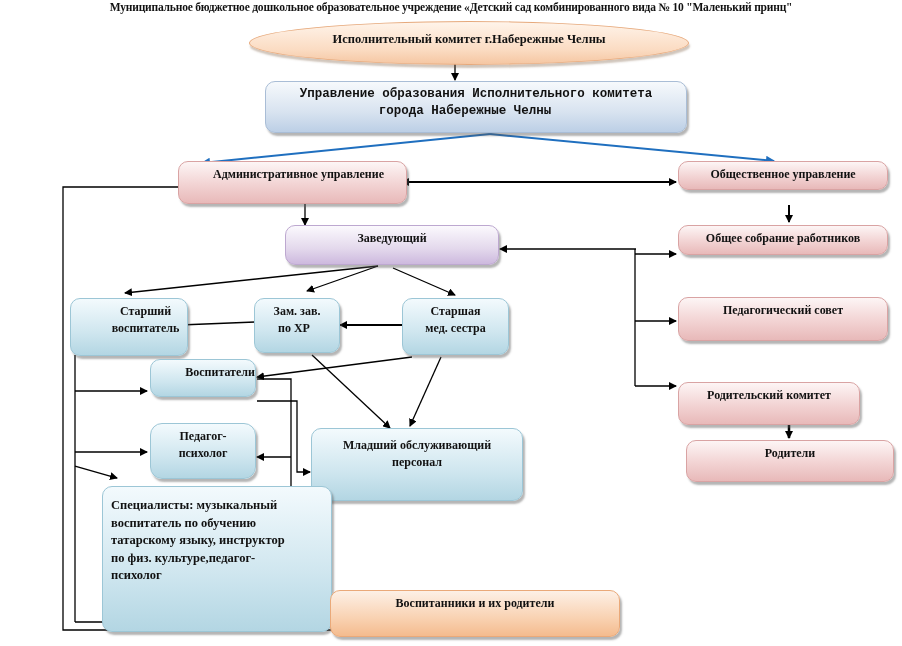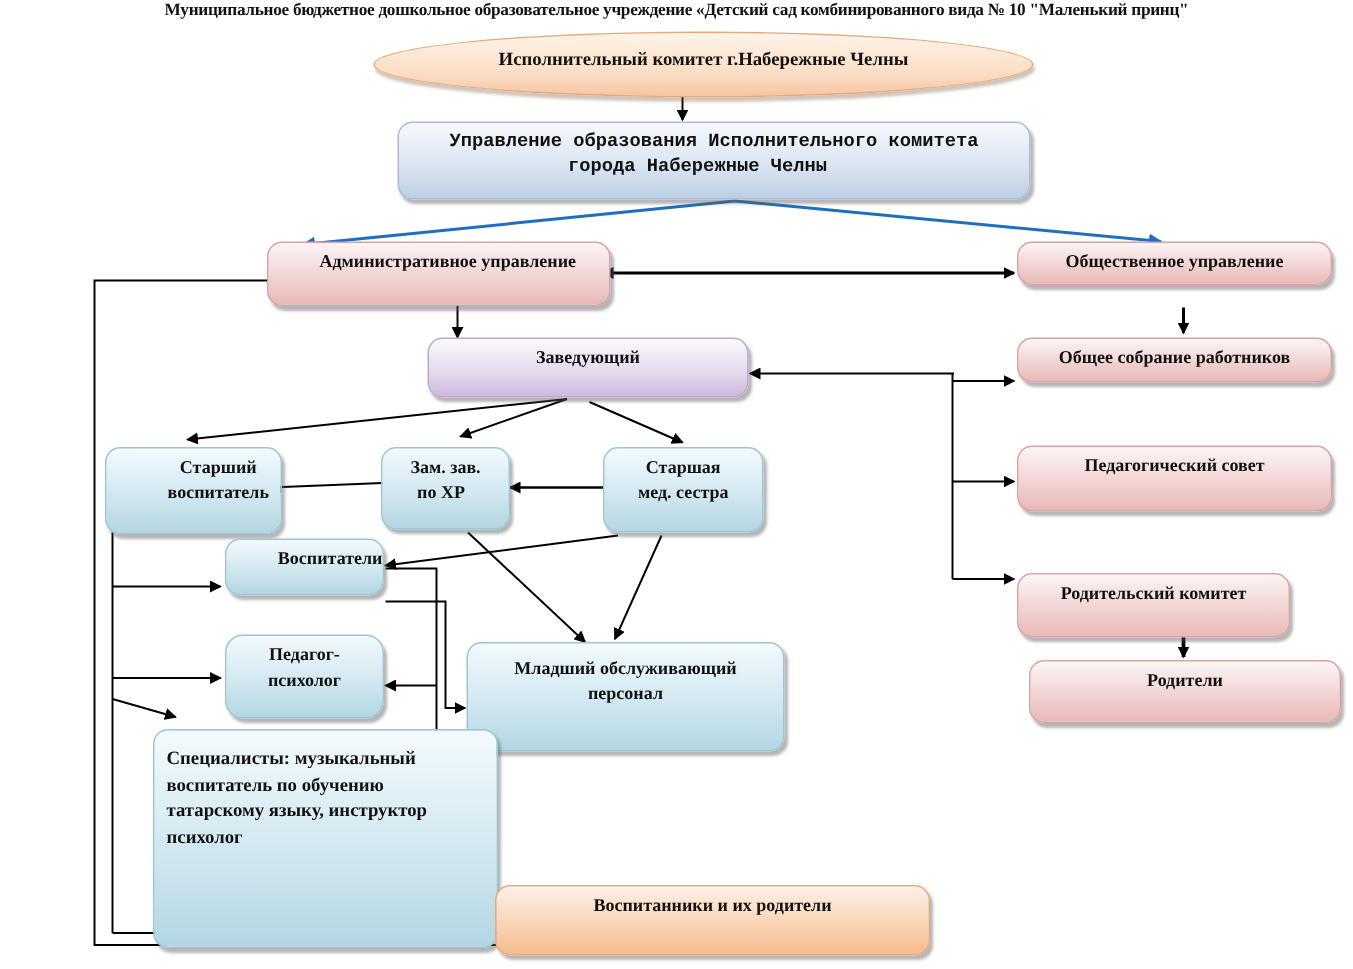--- a/index.html
+++ b/index.html
@@ -159,18 +159,19 @@
 
 <div class="node blue" style="left:311px;top:428px;width:212px;height:73px;padding-top:8px;">
   <span>Младший обслуживающий</span>
   <span>персонал</span>
 </div>
 
 <div class="node blue spec" style="left:62px;top:486px;width:230px;height:146px;padding-top:10px;margin-left:40px;">
   <span>Специалисты: музыкальный</span>
   <span>воспитатель по обучению</span>
   <span>татарскому языку, инструктор</span>
+  <span>по физ. культуре,педагог-</span>
   <span>психолог</span>
 </div>
 
 <div class="node peach" style="left:330px;top:590px;width:290px;height:47px;">
   <span>Воспитанники и их родители</span>
 </div>
 
 </body></html>

